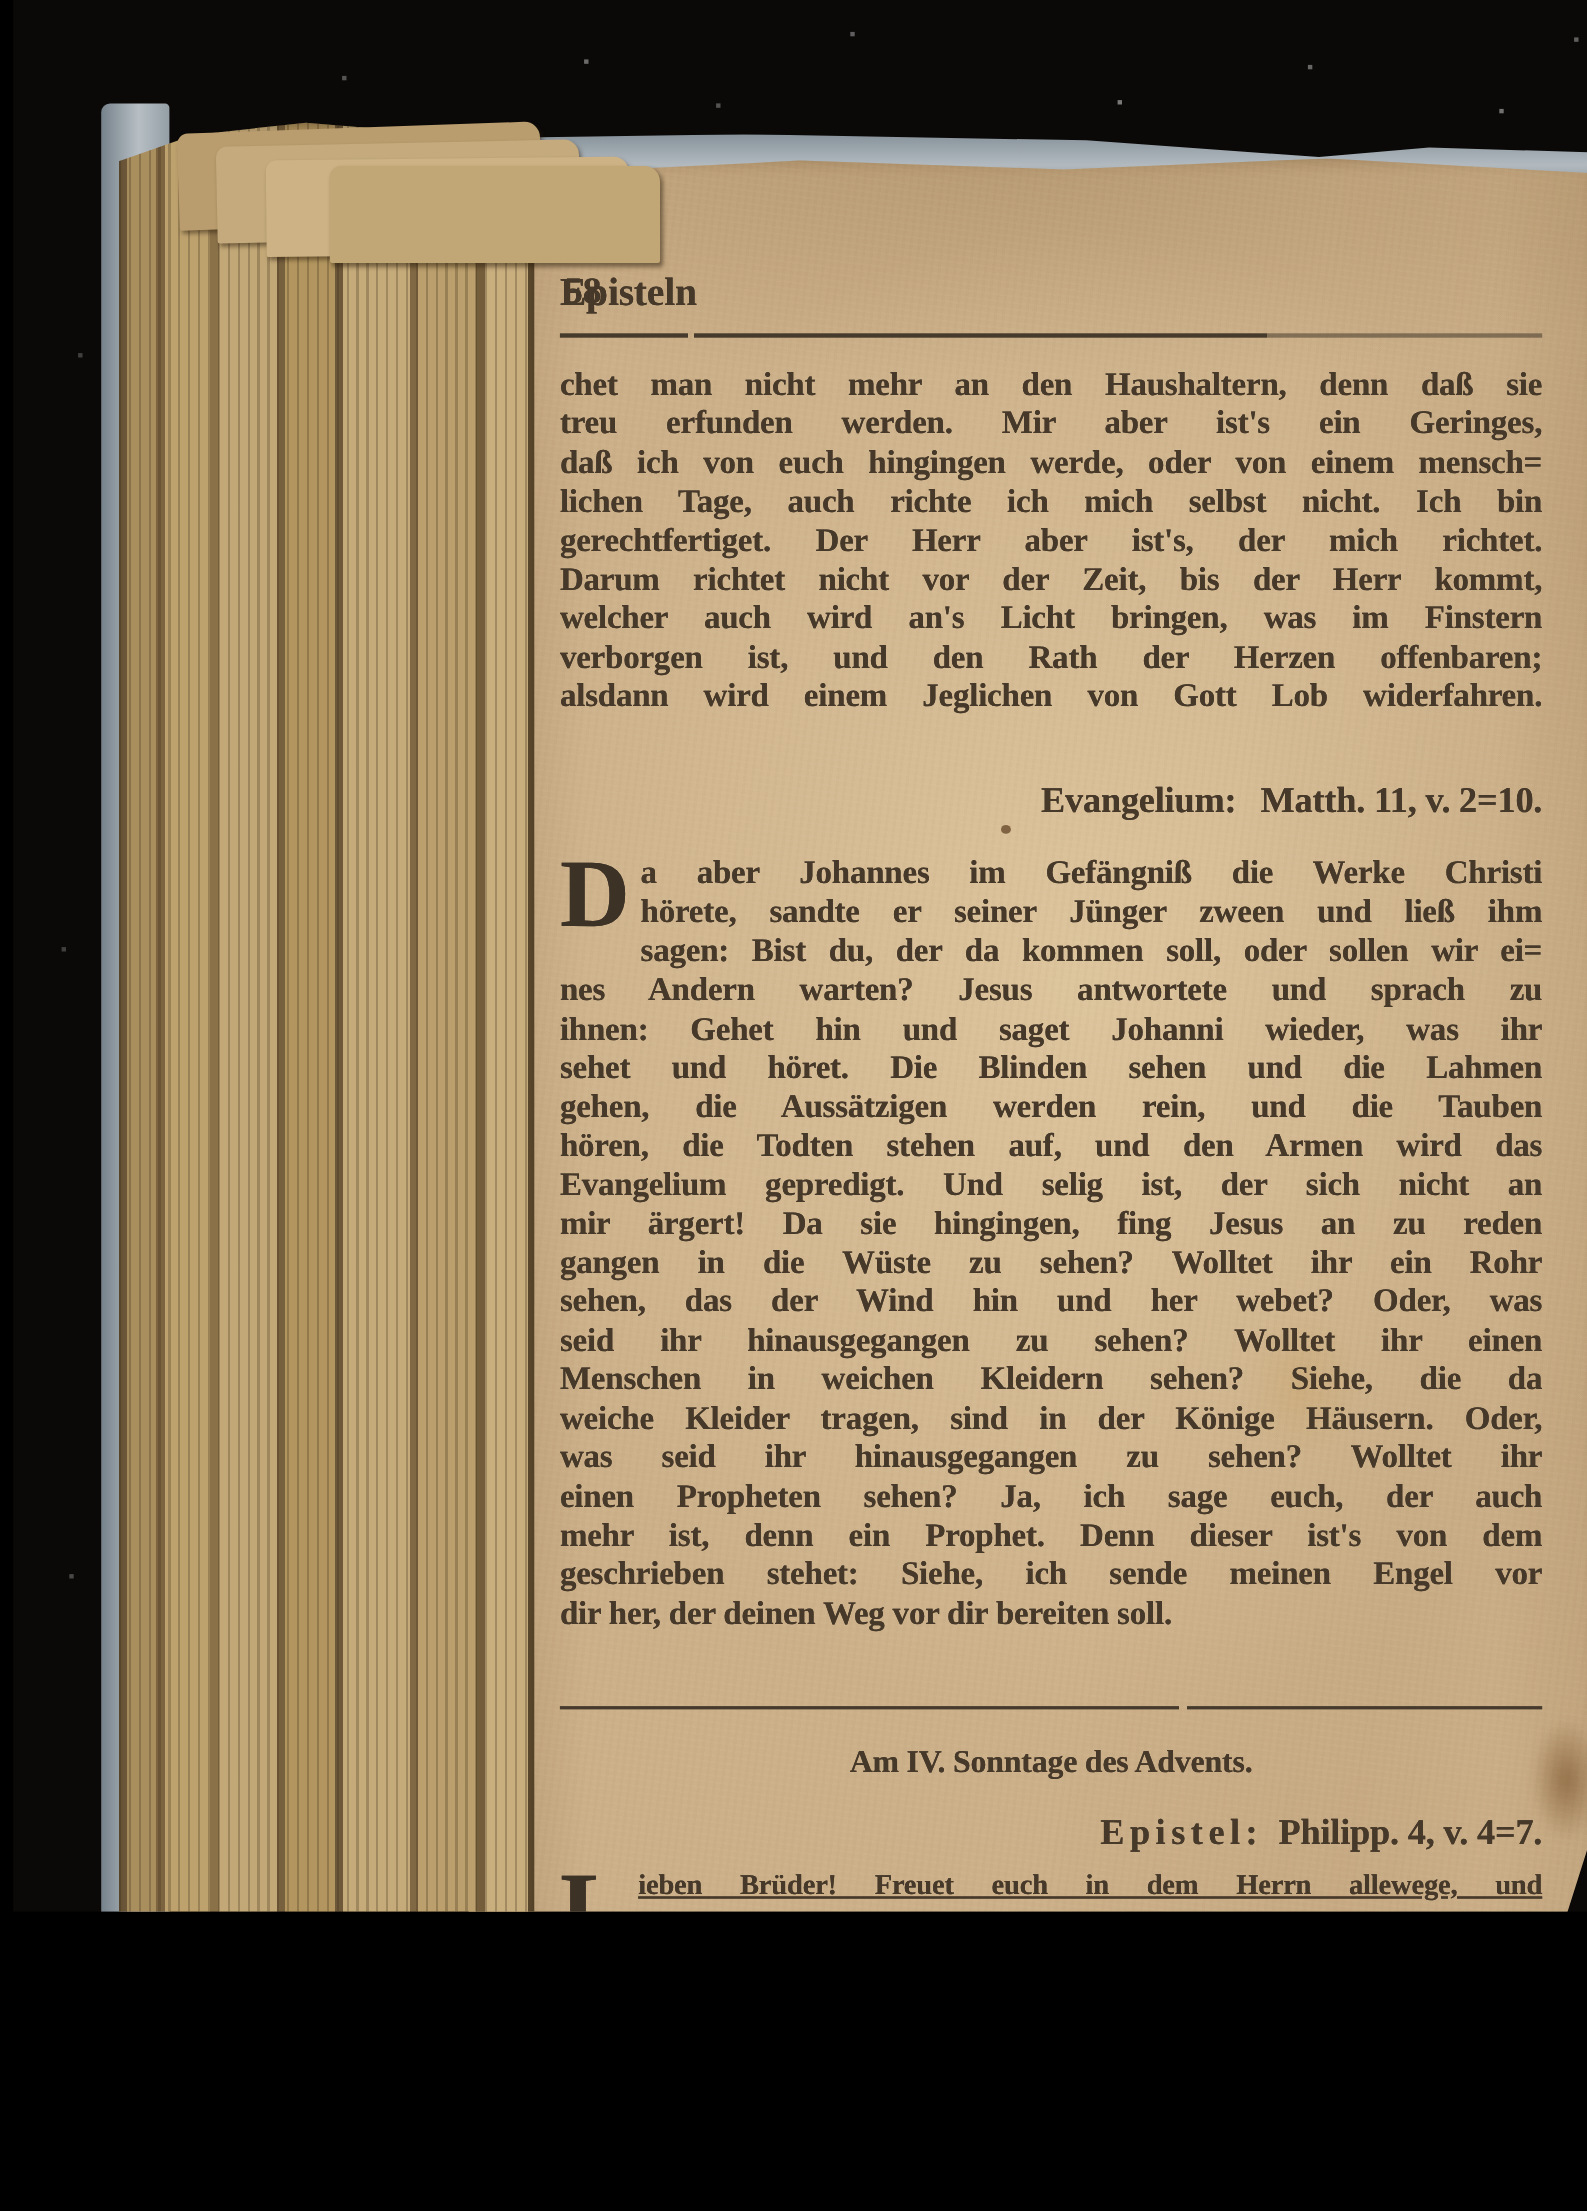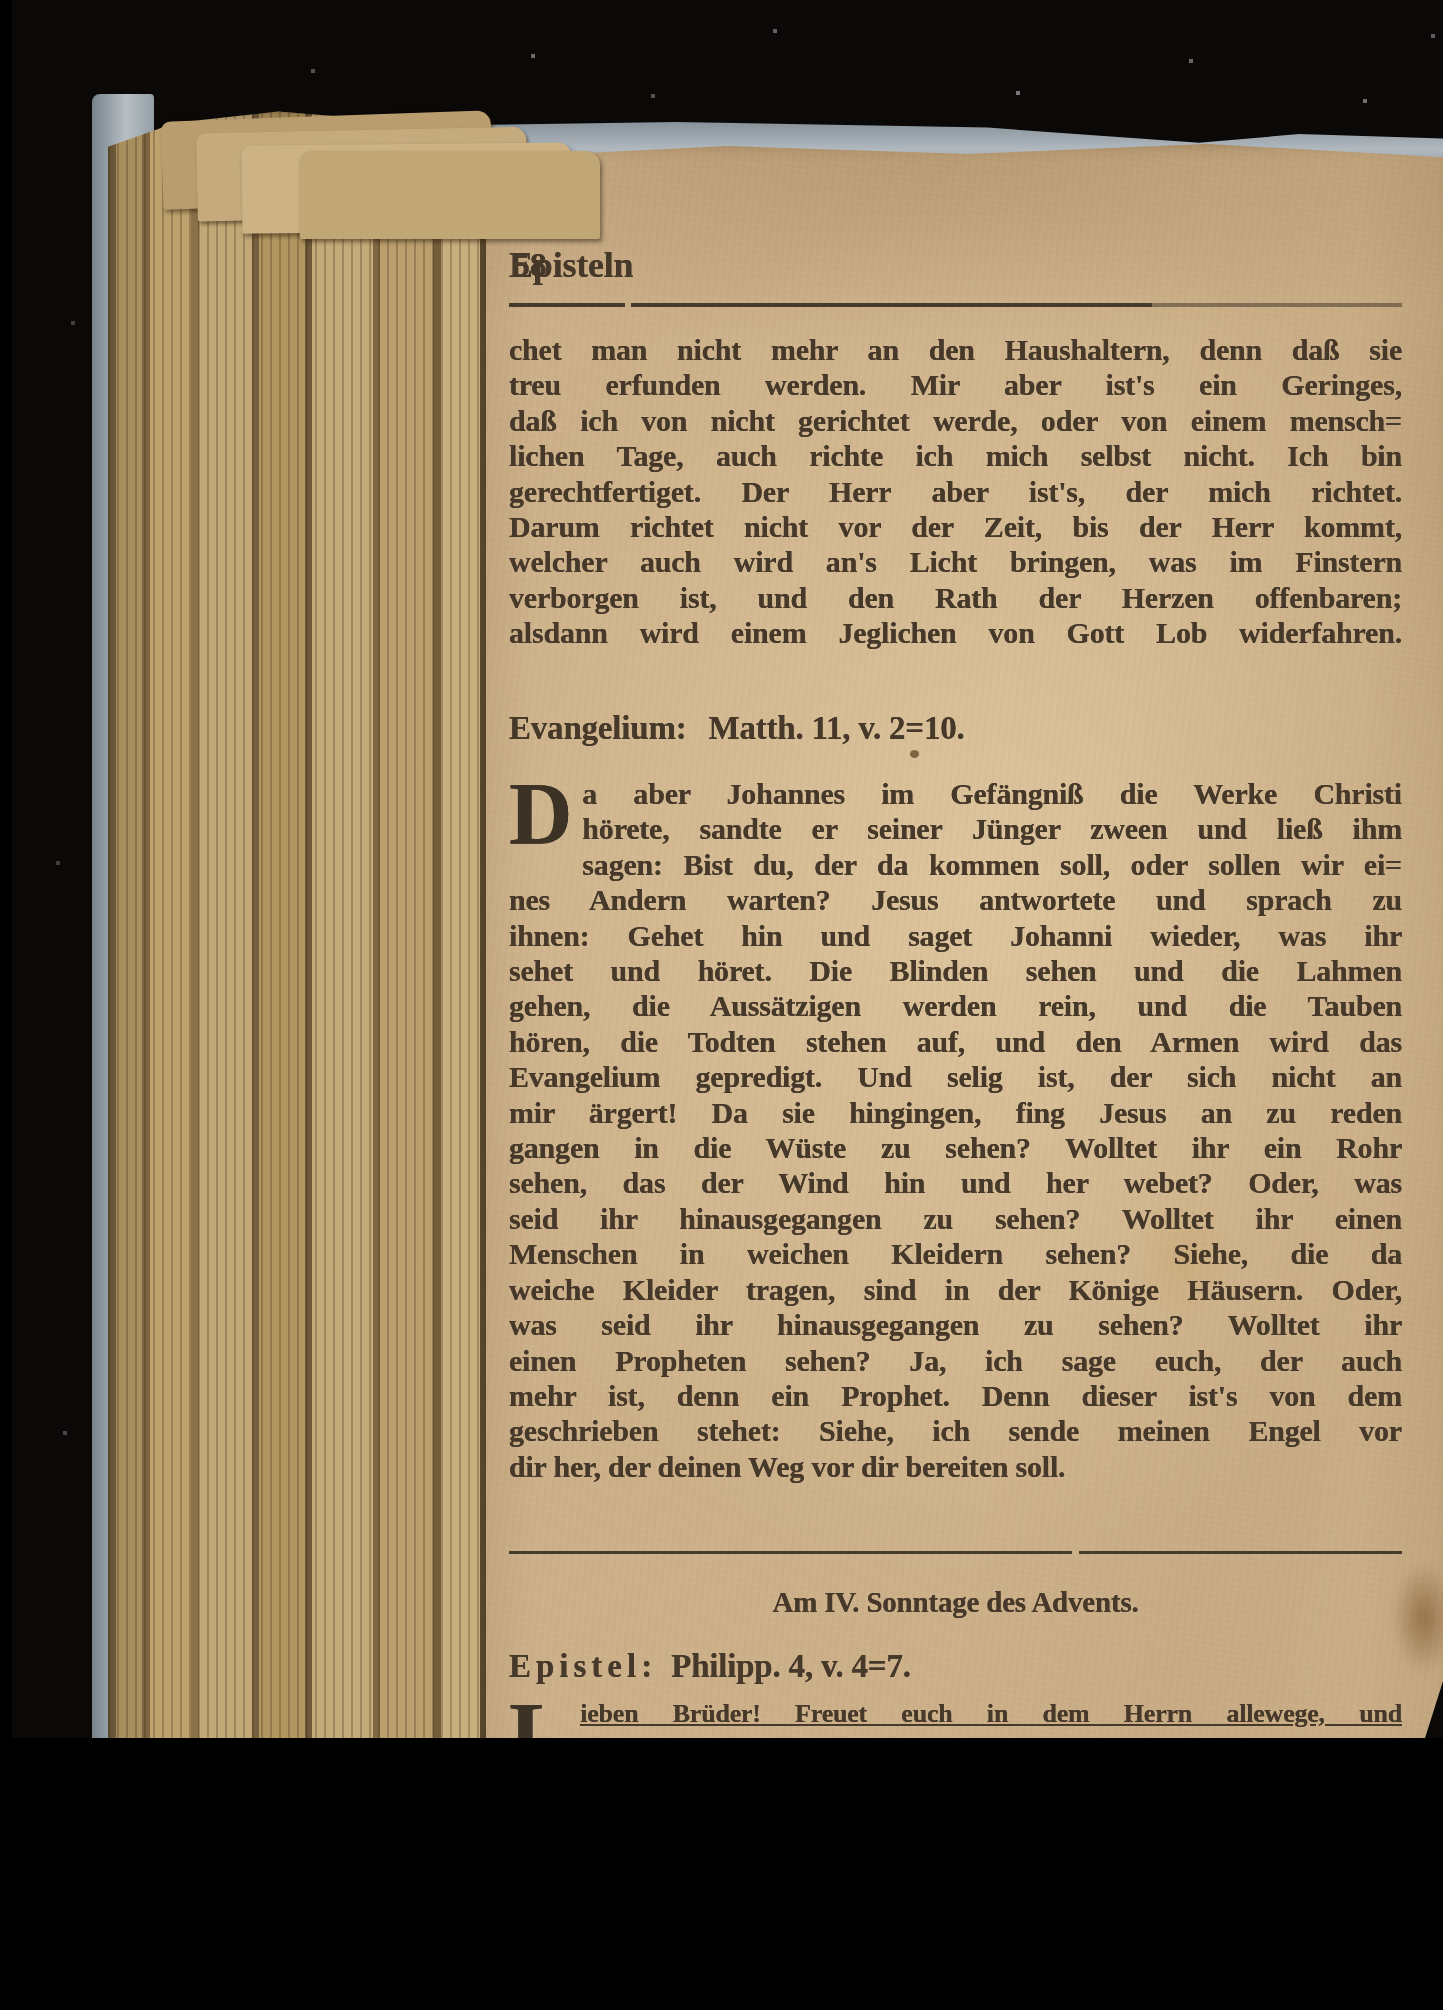--- a/index.html
+++ b/index.html
@@ -79,21 +79,21 @@
   .rule{height:4px;background:linear-gradient(90deg,#453a2c 0 13%,rgba(0,0,0,0) 13% 13.7%,
         #453a2c 13.7% 72%,rgba(69,58,44,.55) 72% 100%);}
   .rule2{height:3px;background:linear-gradient(90deg,#453a2c 0 63%,rgba(0,0,0,0) 63% 63.8%,#453a2c 63.8% 100%);}
   .para{font-size:30px;}
   .p1 .ln{line-height:35.4px;}
   .p2 .ln{line-height:35.4px;}
   .p3 .ln{line-height:36px;font-size:26px;text-decoration:underline;}
   .ln{text-align:justify;text-align-last:justify;white-space:nowrap0;}
   .ln.last{text-align-last:left;}
   .dropcap{float:left;font-size:88px;line-height:70px;height:70px;margin:3px 10px 0 0;color:#3d3226;}
-  .heading{font-size:33px;text-align:left;}
+  .heading{font-size:33px;text-align:right;}
   .heading-lg{font-size:29px;text-align:center;}
   .sp{display:inline-block;width:22px;}
   .gesperrt{letter-spacing:5px;}
   .catchword{text-align:right;font-size:34px;}
 </style>
 </head>
 <body>
 
 <div class="stage">
   <div class="specks"></div>
@@ -116,21 +116,21 @@
   <div class="corner c4"></div>
 
   <div class="text">
     <div class="abs pageno" style="top:246px;left:4px;width:auto;">58</div>
     <div class="abs runhead" style="top:244px;">Episteln</div>
     <div class="abs rule" style="top:303px;"></div>
 
     <div class="abs para p1" style="top:332px;">
       <div class="ln">chet man nicht mehr an den Haushaltern, denn daß sie</div>
       <div class="ln">treu erfunden werden. Mir aber ist's ein Geringes,</div>
-      <div class="ln">daß ich von nicht gerichtet werde, oder von einem mensch=</div>
+      <div class="ln">daß ich von euch hingingen werde, oder von einem mensch=</div>
       <div class="ln">lichen Tage, auch richte ich mich selbst nicht. Ich bin</div>
       <div class="ln">gerechtfertiget. Der Herr aber ist's, der mich richtet.</div>
       <div class="ln">Darum richtet nicht vor der Zeit, bis der Herr kommt,</div>
       <div class="ln">welcher auch wird an's Licht bringen, was im Finstern</div>
       <div class="ln">verborgen ist, und den Rath der Herzen offenbaren;</div>
       <div class="ln">alsdann wird einem Jeglichen von Gott Lob widerfahren.</div>
     </div>
 
     <div class="abs heading" style="top:710px;">
       <span>Evangelium:</span><span class="sp"></span><span>Matth. 11, v. 2=10.</span>

